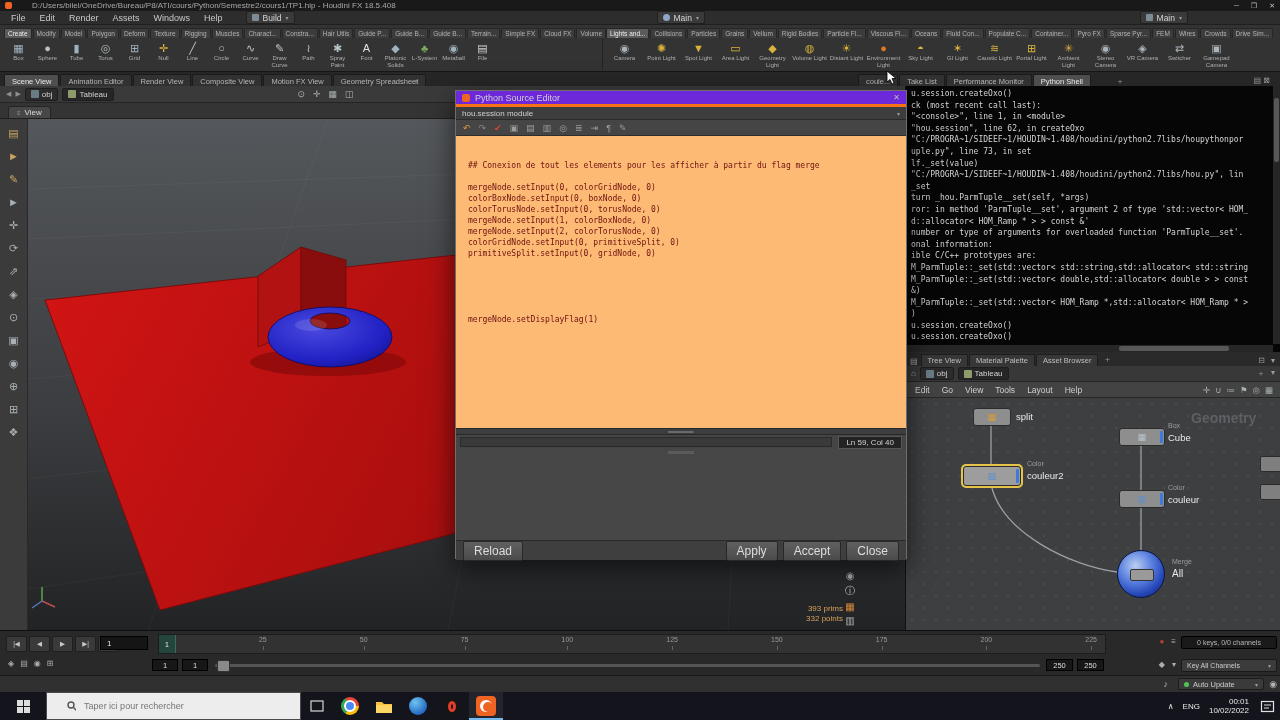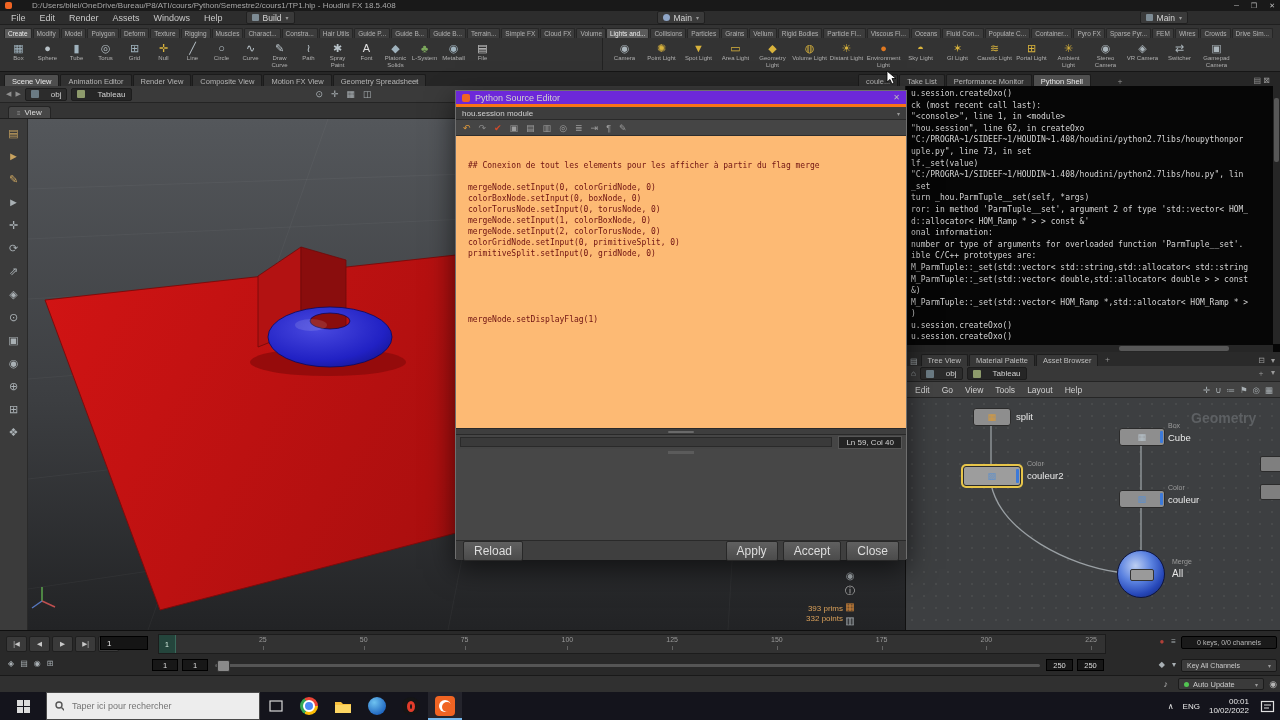--- a/index.html
+++ b/index.html
@@ -42,21 +42,21 @@
   .ptab{background:#313131;color:#b5b5b5;font-size:7.5px;padding:2px 7px;border:1px solid #1b1b1b;
         border-bottom:none;border-radius:2px 2px 0 0;white-space:nowrap;}
   .ptab.sel{background:#4e4e4e;color:#e8e8e8;}
   .ptab-plus{font-size:8px;color:#999;padding:1px 4px;}
 
   
   .viewport{position:absolute;left:0;top:86px;width:905px;height:544px;background:#2f3032;}
   .vp-path{height:17px;background:#3a3a3a;display:flex;align-items:center;gap:4px;padding:0 6px;
            font-size:8px;border-bottom:1px solid #242424;box-sizing:border-box;}
   .navarr{font-size:7px;color:#8f8f8f;}
-  .chip{display:flex;align-items:center;gap:12px;background:#2c2c2c;border:1px solid #1d1d1d;border-radius:2px;
+  .chip{display:flex;align-items:center;gap:3px;background:#2c2c2c;border:1px solid #1d1d1d;border-radius:2px;
         padding:1px 5px;color:#d2d2d2;font-size:8px;}
   .ci{width:8px;height:8px;background:#6b7b84;border-radius:1px;flex:none;}
   .vp-pathicons{margin-left:180px;display:flex;gap:8px;font-size:9px;}
   .vp-tabrow{height:16px;background:#343434;border-bottom:1px solid #1f1f1f;display:flex;align-items:flex-end;padding-left:8px;box-sizing:border-box;}
   .vp-tab{background:#474747;border:1px solid #242424;border-bottom:none;border-radius:3px 3px 0 0;
           font-size:8px;color:#ddd;padding:1px 8px;display:flex;align-items:center;gap:4px;}
   .vp-toolcol{position:absolute;left:0;top:33px;bottom:0;width:28px;background:#3b3b3b;border-right:1px solid #292929;
               display:flex;flex-direction:column;align-items:center;gap:9px;padding-top:7px;box-sizing:border-box;}
   .vp-toolcol .ic{font-size:11px;width:18px;height:14px;}
   .scene{position:absolute;left:28px;top:33px;right:0;bottom:0;}
@@ -129,22 +129,22 @@
   
   .statusrow{position:absolute;left:0;top:675px;width:1280px;height:17px;background:#303030;border-top:1px solid #191919;box-sizing:border-box;}
   .autoupdate{position:absolute;right:16px;top:2px;width:86px;height:12px;background:#3a3a3a;border:1px solid #1c1c1c;border-radius:2px;
               display:flex;align-items:center;gap:4px;padding:0 5px;font-size:7.5px;color:#ccc;box-sizing:border-box;}
   .gdot{width:5px;height:5px;border-radius:50%;background:#52c452;flex:none;}
   .status-ic{position:absolute;top:3px;font-size:9px;color:#b5b5b5;}
 
   
   .taskbar{position:absolute;left:0;top:692px;width:1280px;height:28px;background:#14141c;display:flex;align-items:stretch;}
   .tb-start{width:46px;display:flex;align-items:center;justify-content:center;}
-  .tb-search{width:214px;background:#ededed;border:1px solid #4a4a4a;display:flex;align-items:center;gap:6px;
-             padding:0 8px;box-sizing:border-box;}
+  .tb-search{width:255px;background:#ededed;border:1px solid #4a4a4a;display:flex;align-items:center;gap:6px;
+             padding:0 20px;box-sizing:border-box;}
   .tb-search input{border:none;background:transparent;font-size:9px;color:#333;width:100%;outline:none;
                    font-family:"Liberation Sans",sans-serif;}
   .tb-btn{width:32px;display:flex;align-items:center;justify-content:center;}
   .tb-app{width:34px;display:flex;align-items:center;justify-content:center;position:relative;}
   .tb-app.active{background:rgba(255,255,255,.07);box-shadow:inset 0 -2px 0 #76b9ed;}
   .chrome{width:18px;height:18px;border-radius:50%;background:conic-gradient(from -30deg,#ea4335 0 120deg,#fbbc05 0 240deg,#34a853 0 360deg);
           display:flex;align-items:center;justify-content:center;}
   .chrome-hub{width:8px;height:8px;background:#4a8af4;border:2px solid #fff;border-radius:50%;}
   .blueapp{width:18px;height:18px;border-radius:50%;background:radial-gradient(circle at 35% 30%,#6ec2f0,#1f66c0 75%);}
   .opera{width:18px;height:18px;border-radius:50%;background:#151515;display:flex;align-items:center;justify-content:center;}
@@ -581,22 +581,22 @@
         <div class="shell-line">"&lt;console&gt;", line 1, in &lt;module&gt;</div>
         <div class="shell-line">"hou.session", line 62, in createOxo</div>
         <div class="shell-line">"C:/PROGRA~1/SIDEEF~1/HOUDIN~1.408/houdini/python2.7libs/houpythonpor</div>
         <div class="shell-line">uple.py", line 73, in set</div>
         <div class="shell-line">lf._set(value)</div>
         <div class="shell-line">"C:/PROGRA~1/SIDEEF~1/HOUDIN~1.408/houdini/python2.7libs/hou.py", lin</div>
         <div class="shell-line">_set</div>
         <div class="shell-line">turn _hou.ParmTuple__set(self, *args)</div>
         <div class="shell-line">ror: in method 'ParmTuple__set', argument 2 of type 'std::vector&lt; HOM_</div>
         <div class="shell-line">d::allocator&lt; HOM_Ramp * &gt; &gt; const &amp;'</div>
+        <div class="shell-line">number or type of arguments for overloaded function 'ParmTuple__set'.</div>
         <div class="shell-line">onal information:</div>
-        <div class="shell-line">number or type of arguments for overloaded function 'ParmTuple__set'.</div>
         <div class="shell-line">ible C/C++ prototypes are:</div>
         <div class="shell-line">M_ParmTuple::_set(std::vector&lt; std::string,std::allocator&lt; std::string</div>
         <div class="shell-line">M_ParmTuple::_set(std::vector&lt; double,std::allocator&lt; double &gt; &gt; const</div>
         <div class="shell-line">&amp;)</div>
         <div class="shell-line">M_ParmTuple::_set(std::vector&lt; HOM_Ramp *,std::allocator&lt; HOM_Ramp * &gt;</div>
         <div class="shell-line">)</div>
         <div class="shell-line">u.session.createOxo()</div>
         <div class="shell-line">u.session.createOxo()</div>
       </div>
     <div class="shell-vscroll">

